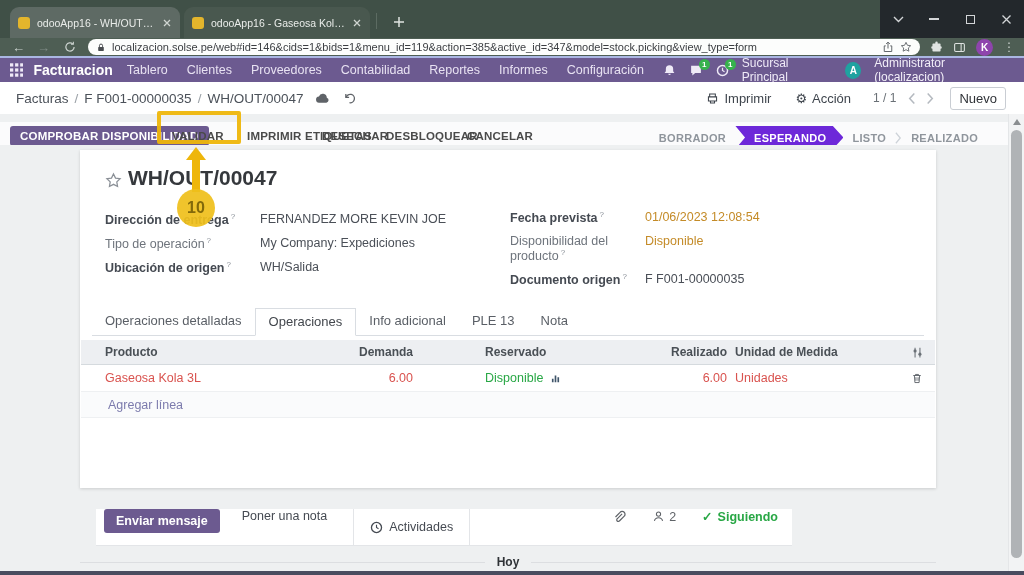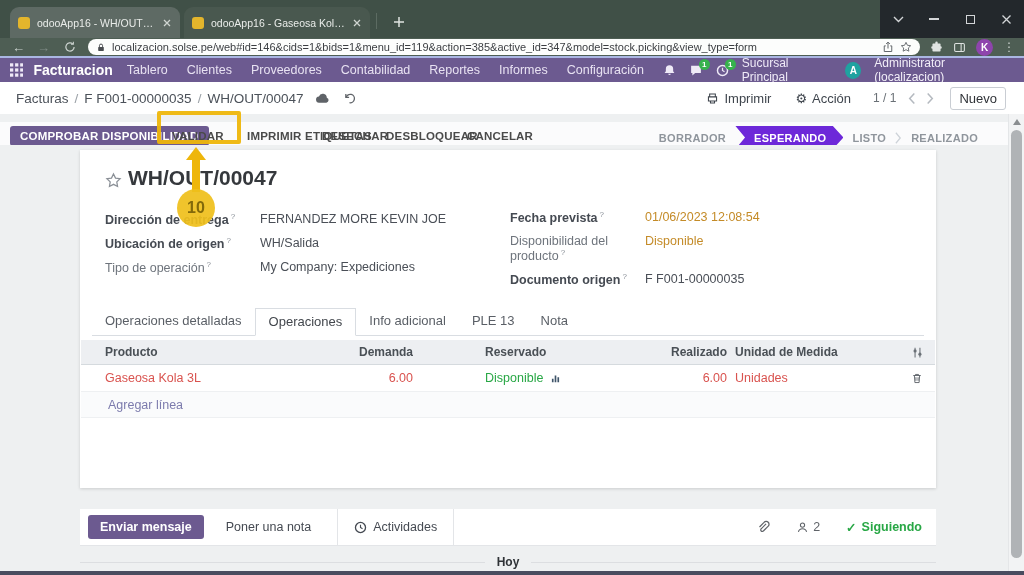--- a/index.html
+++ b/index.html
@@ -92,21 +92,21 @@
   .c-res { flex:0 0 150px; display:flex; align-items:center; gap:6px; }
   .c-real { flex:0 0 92px; text-align:right; }
   .c-uom { flex:0 0 130px; padding-left:8px; }
   .c-fill { flex:1; }
   .c-ctl { flex:0 0 36px; display:flex; justify-content:center; }
   .red { color:#d9534f; }
   .green { color:#28a745; }
   .addline { font-size:12.5px; color:#7C7BAD; padding-left:27px; }
 
   
-  .chatter { position:absolute; left:80px; top:364px; width:856px; height:37px; background:#fff; border-bottom:1px solid #e3e5e8; display:flex; align-items:center; }
+  .chatter { position:absolute; left:96px; top:364px; width:696px; height:37px; background:#fff; border-bottom:1px solid #e3e5e8; display:flex; align-items:flex-start; }
   .btn-send { margin-left:8px; background:#6c5a90; color:#fff; font-size:12.5px; font-weight:600; padding:5px 12px; border-radius:3px; }
   .btn-note { margin-left:22px; font-size:12.5px; color:#454a52; }
   .btn-act { margin-left:26px; height:100%; display:flex; align-items:center; gap:6px; padding:0 16px; border-left:1px solid #e3e5e8; border-right:1px solid #e3e5e8; font-size:12.5px; color:#454a52; }
   .chat-right { margin-left:auto; display:flex; align-items:center; gap:26px; padding-right:14px; }
   .followers { display:flex; align-items:center; gap:4px; font-size:12.5px; color:#5f6368; }
   .following { display:flex; align-items:center; gap:5px; font-size:12.5px; font-weight:600; color:#28a745; }
 
   .hoy { position:absolute; left:80px; top:410px; width:856px; display:flex; align-items:center; gap:12px; }
   .hoy .line { flex:1; height:1px; background:#dcdee1; }
   .hoy .txt { font-size:12px; font-weight:700; color:#2f3337; }
@@ -319,26 +319,26 @@
           <path d="M8 1.8l1.9 3.9 4.3.6-3.1 3 .7 4.3L8 11.6l-3.8 2 .7-4.3-3.1-3 4.3-.6z" fill="none" stroke="#8b9097" stroke-width="1.2"></path>
         </svg>
       <div class="sheet-title">WH/OUT/00047</div>
 
       <div class="fgroup fg-left">
         <div class="frow">
           <span class="flabel"><span>Dirección de entrega</span><sup class="help">?</sup></span>
           <span class="fvalue">FERNANDEZ MORE KEVIN JOE</span>
         </div>
         <div class="frow">
+          <span class="flabel muted"><span>Tipo de operación</span><sup class="help">?</sup></span>
+          <span class="fvalue">My Company: Expediciones</span>
+        </div>
+        <div class="frow">
           <span class="flabel"><span>Ubicación de origen</span><sup class="help">?</sup></span>
           <span class="fvalue">WH/Salida</span>
-        </div>
-        <div class="frow">
-          <span class="flabel muted"><span>Tipo de operación</span><sup class="help">?</sup></span>
-          <span class="fvalue">My Company: Expediciones</span>
         </div>
       </div>
 
       <div class="fgroup fg-right">
         <div class="frow">
           <span class="flabel"><span>Fecha prevista</span><sup class="help">?</sup></span>
           <span class="fvalue warn">01/06/2023 12:08:54</span>
         </div>
         <div class="frow">
           <span class="flabel muted" style="flex:0 0 135px;max-width:120px;"><span>Disponibilidad del producto</span><sup class="help">?</sup></span>

